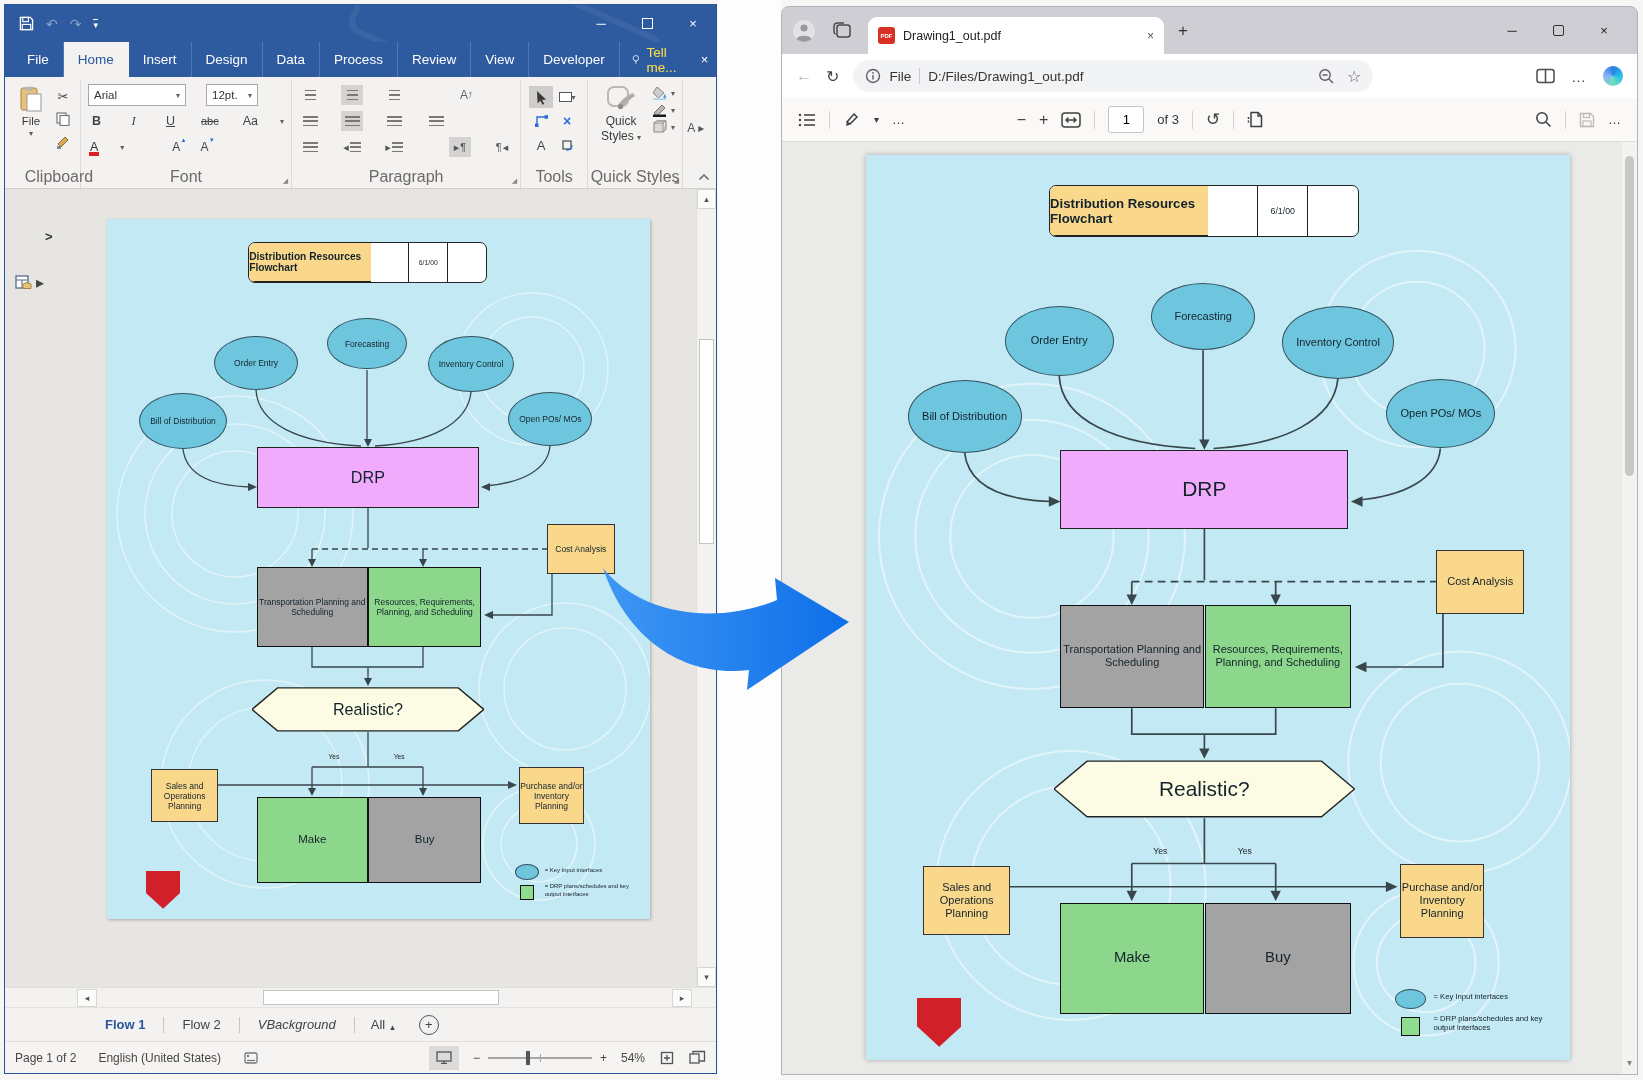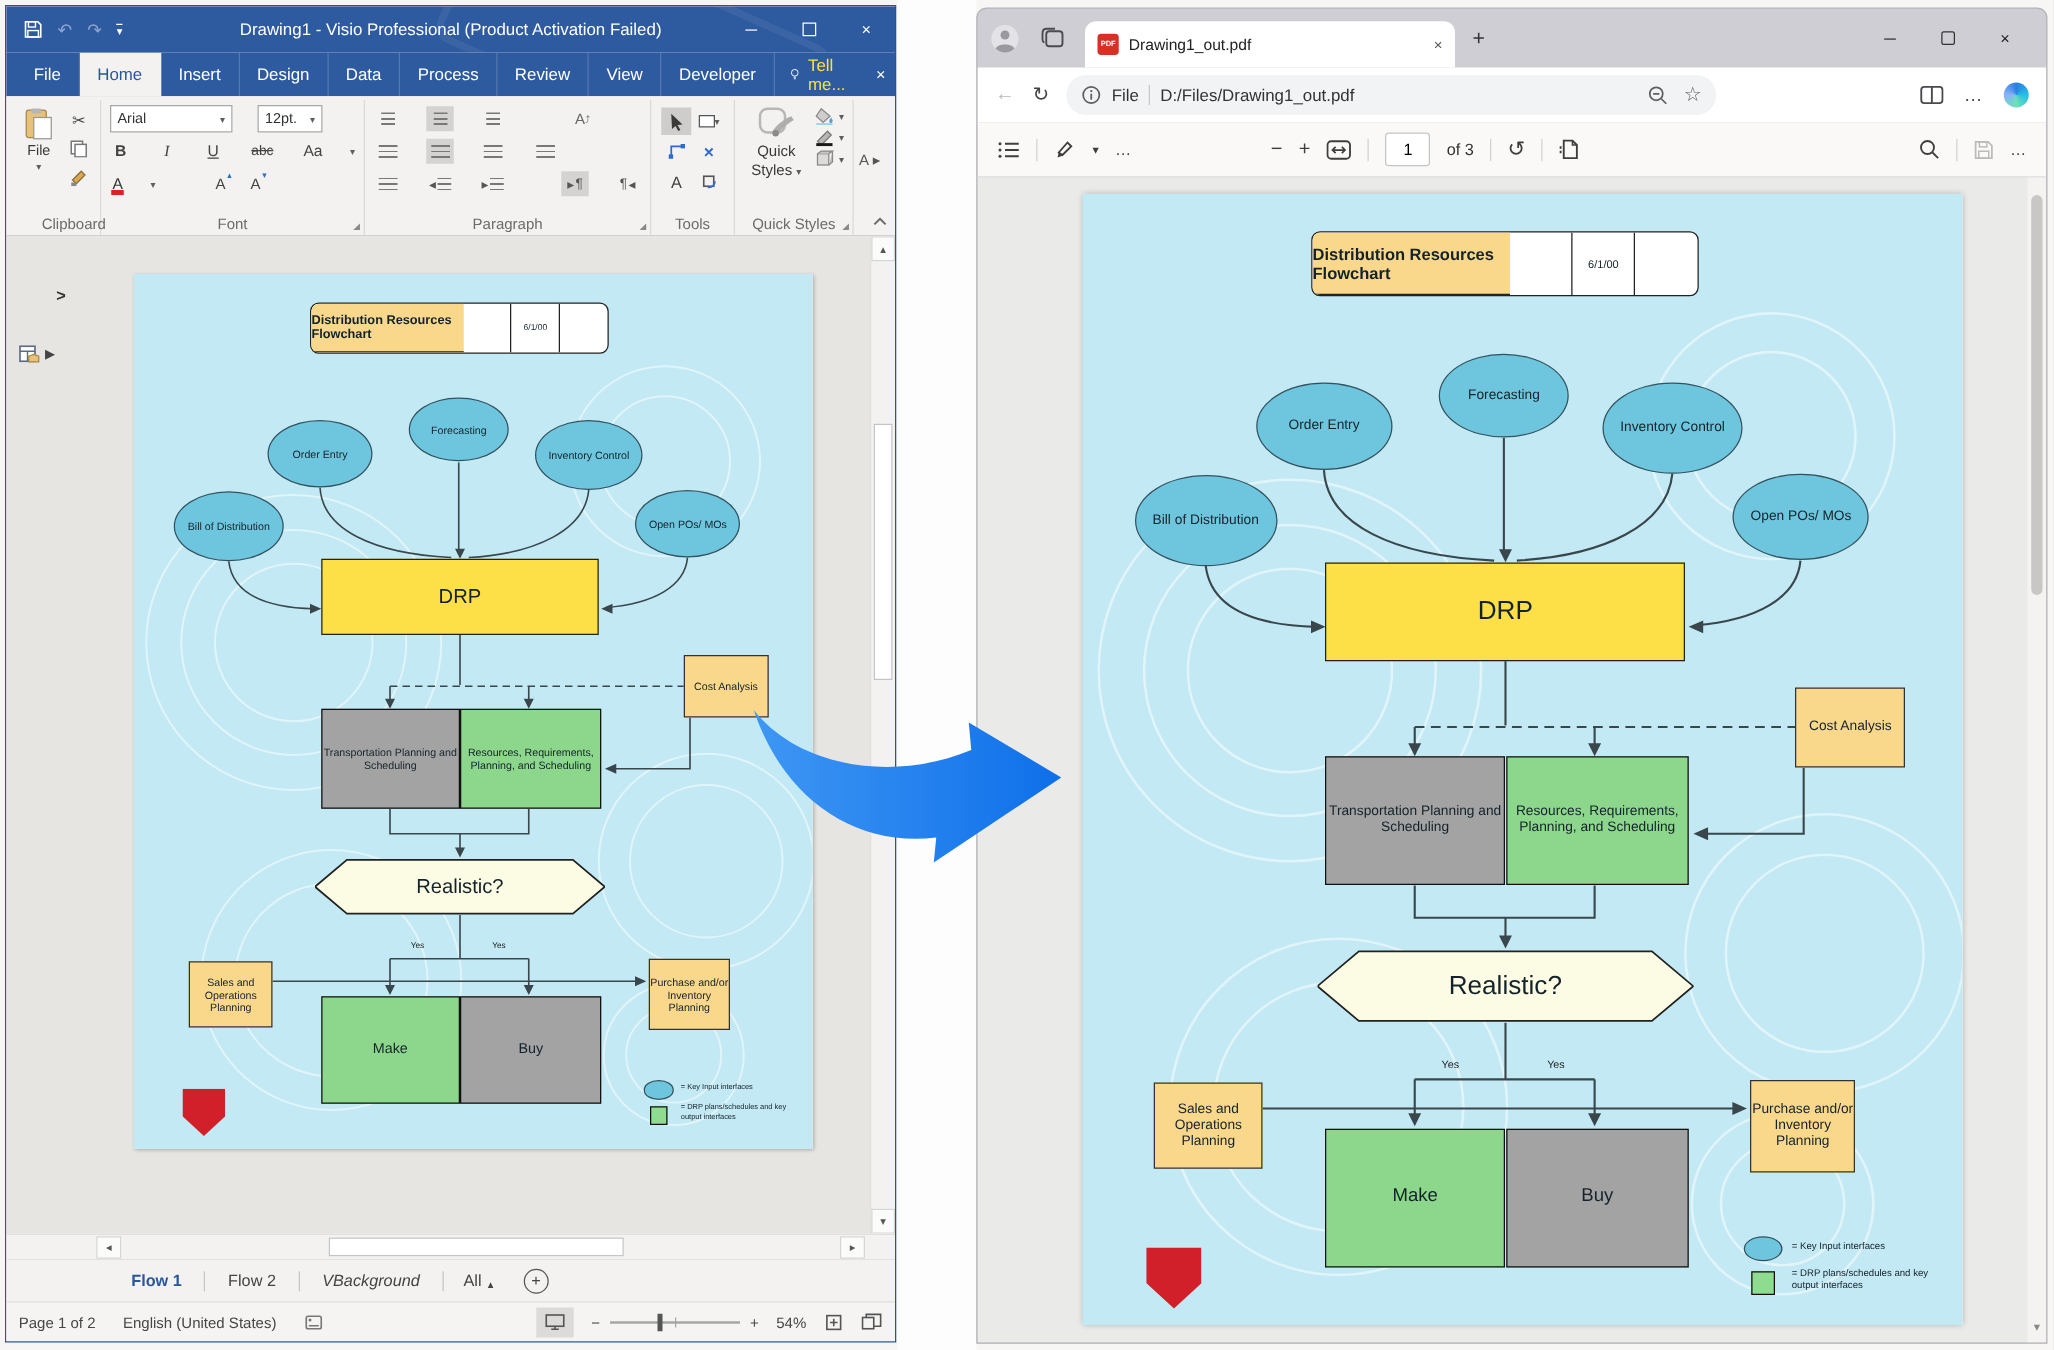--- a/index.html
+++ b/index.html
@@ -21,21 +21,21 @@
 .v-winbtn{width:46px;height:37px;display:flex;align-items:center;justify-content:center;font-size:13px;color:#fff}
 .v-maxbox{width:11px;height:11px;border:1.2px solid #fff;display:inline-block}
 .v-tabrow{height:35px;background:#2e5b9f;display:flex;align-items:stretch;color:#fff;font-size:13.5px;padding-left:8px;flex:none}
 .v-tab{padding:0 14px;display:flex;align-items:center;border-right:1px solid rgba(255,255,255,.18)}
 .v-tab.active{background:#f3f2f1;color:#2a569c}
 .v-tellme{display:flex;align-items:center;gap:7px;padding:0 12px;color:#fde047}
 .v-tab-close{margin-left:auto;width:34px;display:flex;align-items:center;justify-content:center;font-size:13px}
 
 .ribbon{height:112px;background:#f3f2f1;border-bottom:1px solid #d2d0ce;display:flex;align-items:stretch;padding:3px 0 0 2px;position:relative;flex:none;overflow:hidden;font-size:12px}
 .rgroup{position:relative;padding:3px 7px 17px;border-right:1px solid #dcdad8;display:flex;gap:5px;flex:none}
-.rgroup-label{position:absolute;bottom:2px;left:0;right:0;text-align:center;font-size:12px;color:#6d6b69;display:flex;align-items:center;justify-content:center;gap:3px}
+.rgroup-label{position:absolute;bottom:2px;left:0;right:0;text-align:center;font-size:16px;color:#6d6b69;display:flex;align-items:center;justify-content:center;gap:3px}
 .launcher{font-size:7px;color:#8a8886}
 .bigbtn{display:flex;flex-direction:column;align-items:center;justify-content:flex-start;gap:2px;padding:3px 5px;color:#3b3a39}
 .bigbtn .cap{font-size:11.5px}
 .dd{font-size:8px;color:#605e5c}
 .minicol{display:flex;flex-direction:column;justify-content:flex-start;gap:5px;padding-top:4px}
 .mini{width:20px;height:18px;display:flex;align-items:center;justify-content:center;font-size:13px;color:#4a4846}
 .frow{display:flex;align-items:center;gap:20px;height:24px}
 .fcolstack{display:flex;flex-direction:column;gap:2px}
 .combo{border:1px solid #a9a7a5;background:#fff;height:22px;display:flex;align-items:center;font-size:11.5px;padding:0 5px;gap:5px;color:#333}
 .combo .dd{margin-left:auto}
@@ -115,21 +115,21 @@
 .pdf-page{position:absolute;left:84px;top:13px;width:704px;height:905px;font-size:11px;box-shadow:0 0 5px rgba(0,0,0,.28)}
 .e-scroll{position:absolute;right:0;top:0;bottom:0;width:15px;background:#f4f3f2;display:flex;flex-direction:column;align-items:center}
 .e-sthumb{position:absolute;top:14px;left:3px;width:9px;height:320px;background:#c8c7c5;border-radius:5px}
 .e-sdown{position:absolute;bottom:6px;font-size:10px;color:#8a8886}
 
 
 .fc{position:absolute;inset:0;background:#c2e9f4;overflow:hidden;color:#14232b}
 .fc-deco,.fc-lines{position:absolute;inset:0;width:100%;height:100%}
 .nd{position:absolute;display:flex;align-items:center;justify-content:center;text-align:center;line-height:1.18}
 .el{background:#6ec6de;border:1.4px solid #33525e;border-radius:50%;padding:1px 3px}
-.cream{background:#fde047;border:1.4px solid #222}
+.cream{background:#f0abfc;border:1.4px solid #222}
 .tan{background:#f9d88c;border:1.2px solid #333}
 .gl{background:#a3a3a3;border:1.4px solid #111}
 .gd{background:#8cd78c;border:1.4px solid #111}
 .big{font-size:1.9em}
 .mid2{font-size:1.35em}
 .hexnode svg,.rednode svg{position:absolute;inset:0;width:100%;height:100%}
 .hexnode span{position:relative;z-index:1}
 .fc-banner{position:absolute;border:1.4px solid #222;border-radius:7px;overflow:hidden;display:flex;background:#fff}
 .fc-banner-title{flex:1.05;background:#f9d88c;border-bottom:1.4px solid #222;display:flex;align-items:center;justify-content:center;font-weight:bold;font-size:1.2em}
 .fc-banner-row{flex:1;display:flex}
@@ -152,21 +152,20 @@
     <div class="qat">
       <svg width="15" height="15" viewBox="0 0 16 16">
             <path d="M1.5 1.5 H12 L14.5 4 V14.5 H1.5 Z" fill="none" stroke="#fff" stroke-width="1.4"></path>
             <rect x="4" y="1.5" width="6" height="4.5" fill="none" stroke="#fff" stroke-width="1.2"></rect>
             <rect x="3.5" y="9" width="9" height="5.5" fill="none" stroke="#fff" stroke-width="1.2"></rect>
           </svg>
       <span class="g dim">↶</span>
       <span class="g dim">↷</span>
       <span class="qat-dd">▾</span>
     </div>
-    <div class="v-title">Drawing1 - Visio Professional (Product Activation Failed)</div>
     <div class="v-winbtns">
       <div class="v-winbtn">─</div>
       <div class="v-winbtn">
             <span class="v-maxbox"></span>
           </div>
       <div class="v-winbtn">×</div>
     </div>
   </div>
 
   <div class="v-tabrow">

